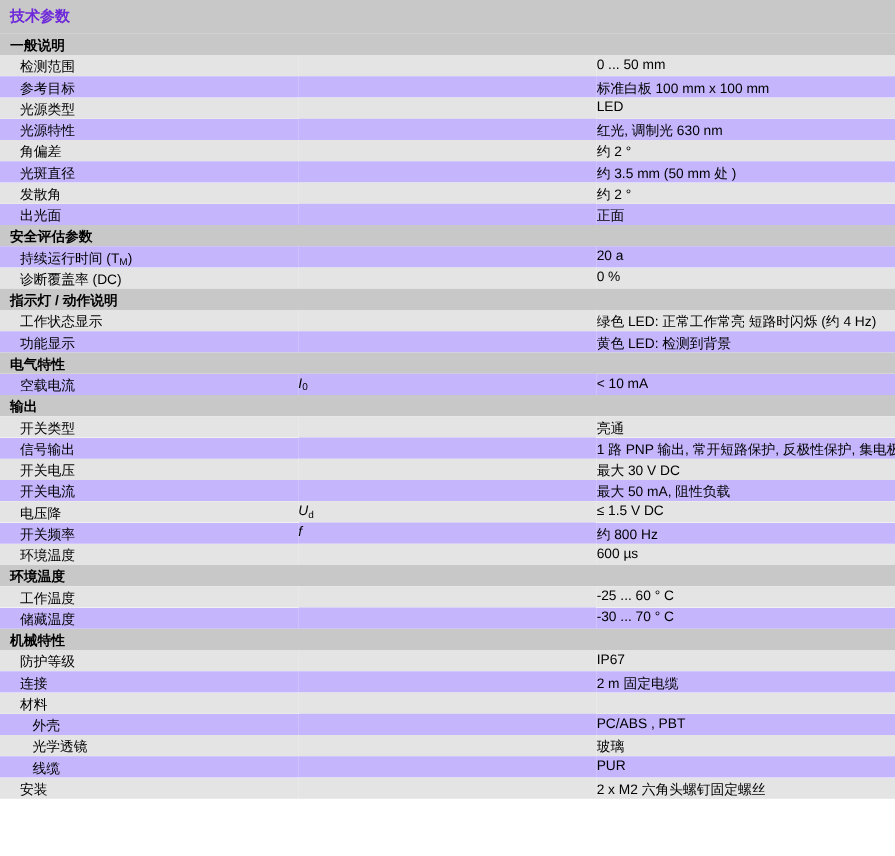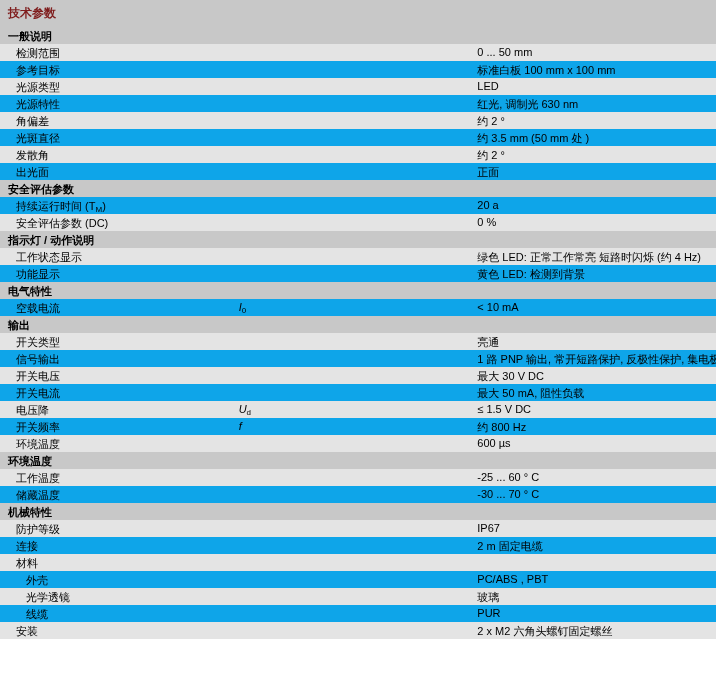--- a/index.html
+++ b/index.html
@@ -16,34 +16,34 @@
     overflow: hidden;
   }
   .sheet {
     width: 716px;
   }
   .title-bar {
     background: #c8c8c8;
     font-size: 12px;
     font-weight: bold;
     padding: 5px 8px 5px 8px;
-    color: #7f1d1d;
+    color: #6d28d9;
   }
   table.spec {
     border-collapse: collapse;
     width: 716px;
     table-layout: fixed;
   }
   table.spec td {
     padding: 0;
     vertical-align: top;
   }
   .row { height: 15px; }
   .row.shade td { background: #e4e4e4; }
-  .row.plain td { background: #0ea5e9; }
+  .row.plain td { background: #c4b5fd; }
   .sect td {
     background: #c8c8c8;
     font-weight: bold;
   }
   .c-label {
     width: 172px;
     padding-left: 8px !important;
     padding-top: 2px !important;
     white-space: nowrap;
     overflow: hidden;
@@ -118,21 +118,21 @@
         </tr>
         <tr class="row sect">
           <td colspan="3" class="sectlabel">安全评估参数</td>
         </tr>
         <tr class="row plain">
           <td class="c-label ind1">持续运行时间 (T<sub>M</sub>)</td>
           <td class="c-sym"></td>
           <td class="c-val">20 a</td>
         </tr>
         <tr class="row shade">
-          <td class="c-label ind1">安全评估参数 (DC)</td>
+          <td class="c-label ind1">诊断覆盖率 (DC)</td>
           <td class="c-sym"></td>
           <td class="c-val">0 %</td>
         </tr>
         <tr class="row sect">
           <td colspan="3" class="sectlabel">指示灯 / 动作说明</td>
         </tr>
         <tr class="row shade">
           <td class="c-label ind1">工作状态显示</td>
           <td class="c-sym"></td>
           <td class="c-val">绿色 LED:  正常工作常亮   短路时闪烁 (约 4 Hz)</td>

